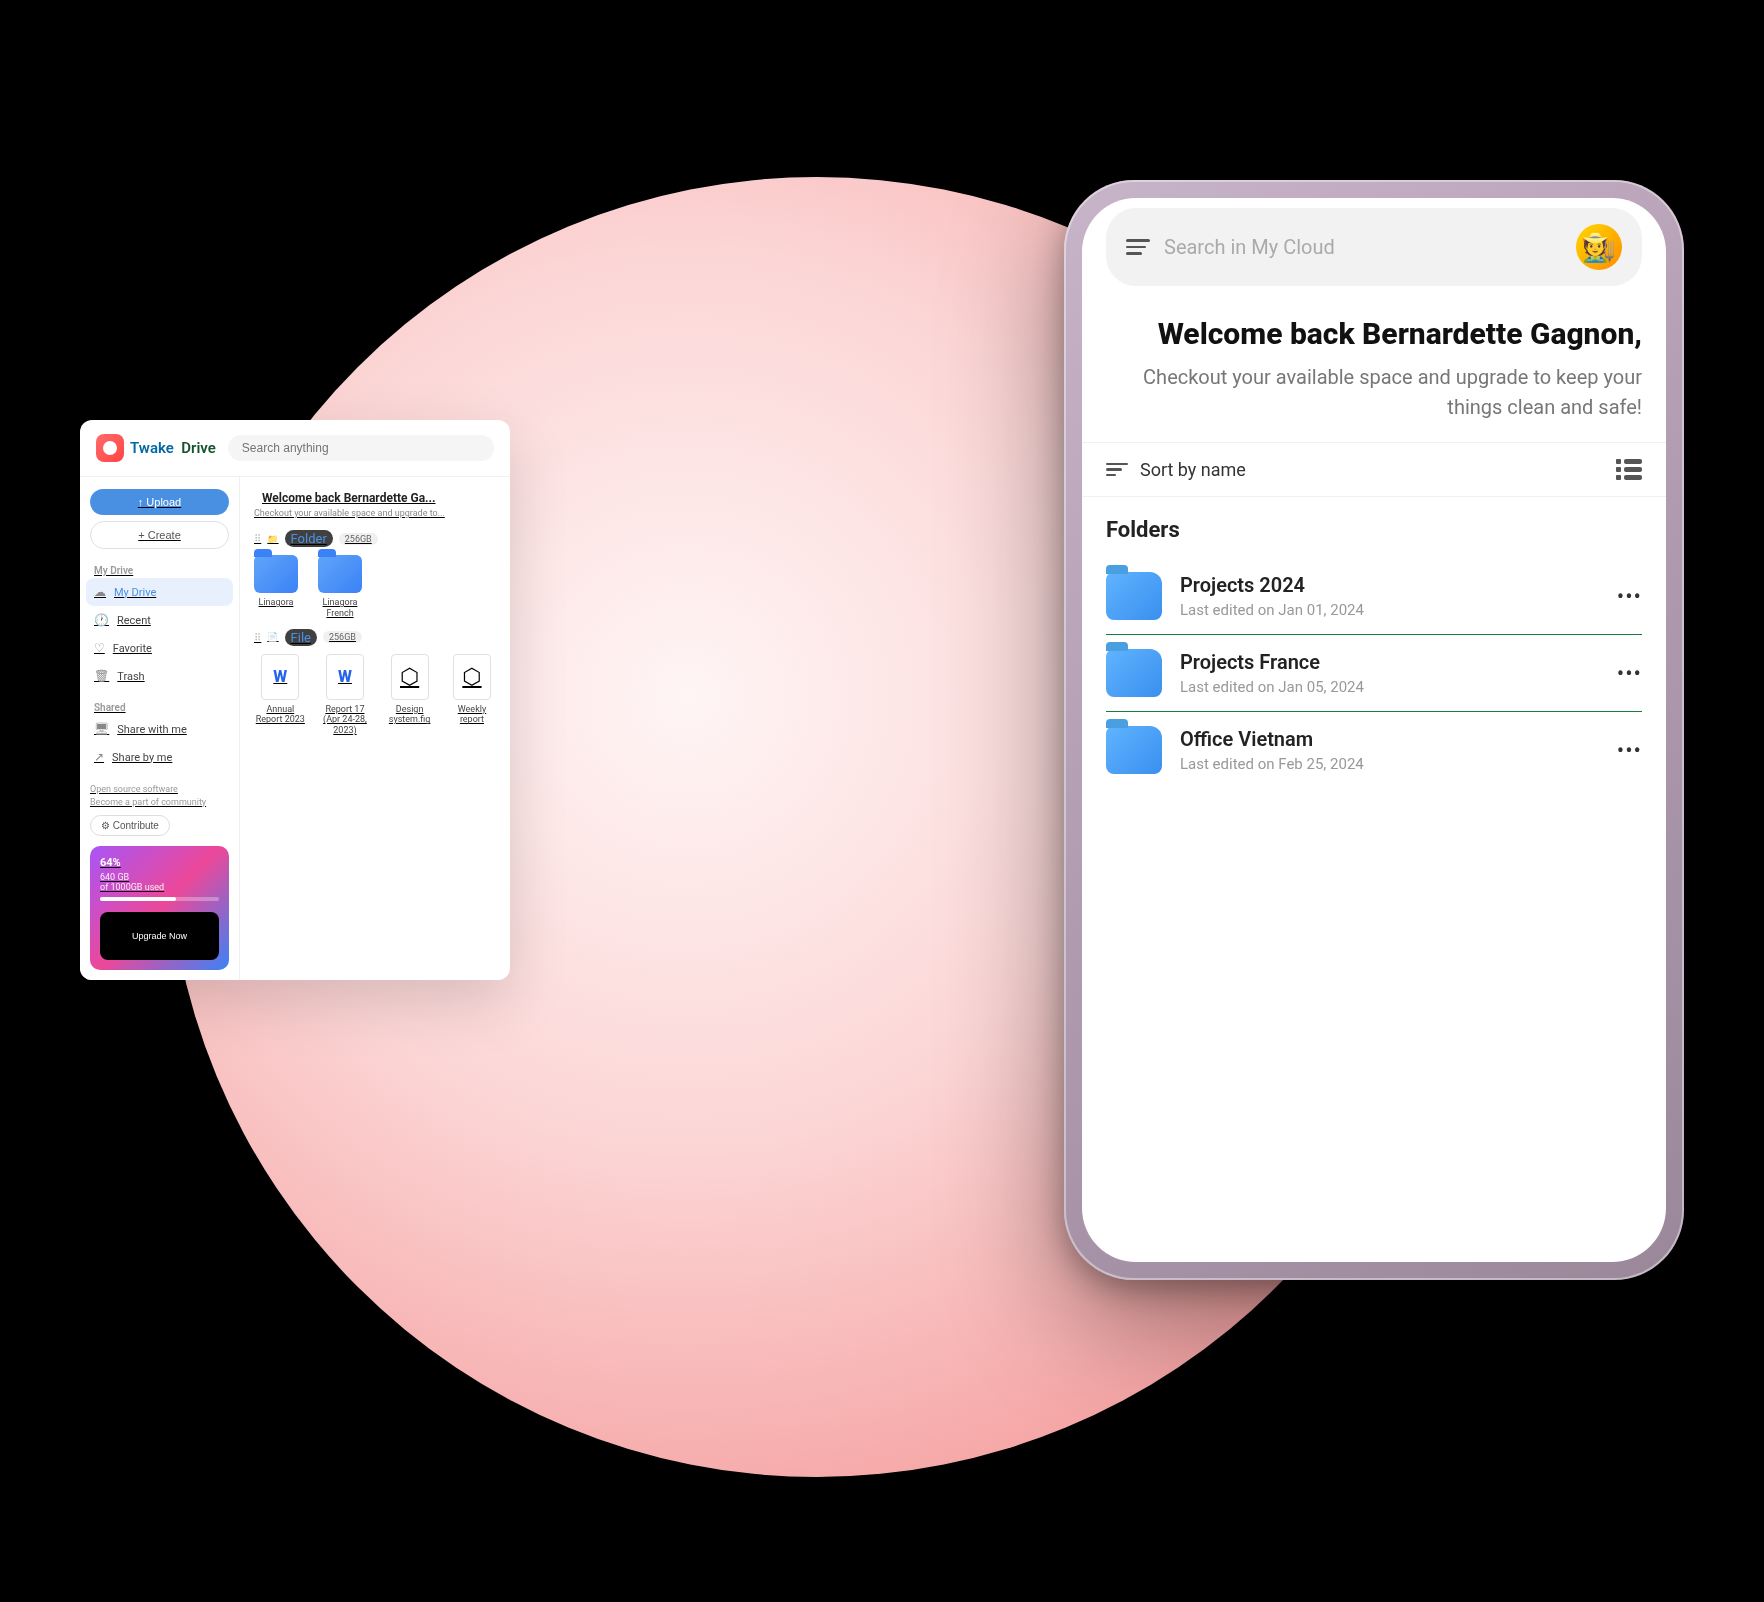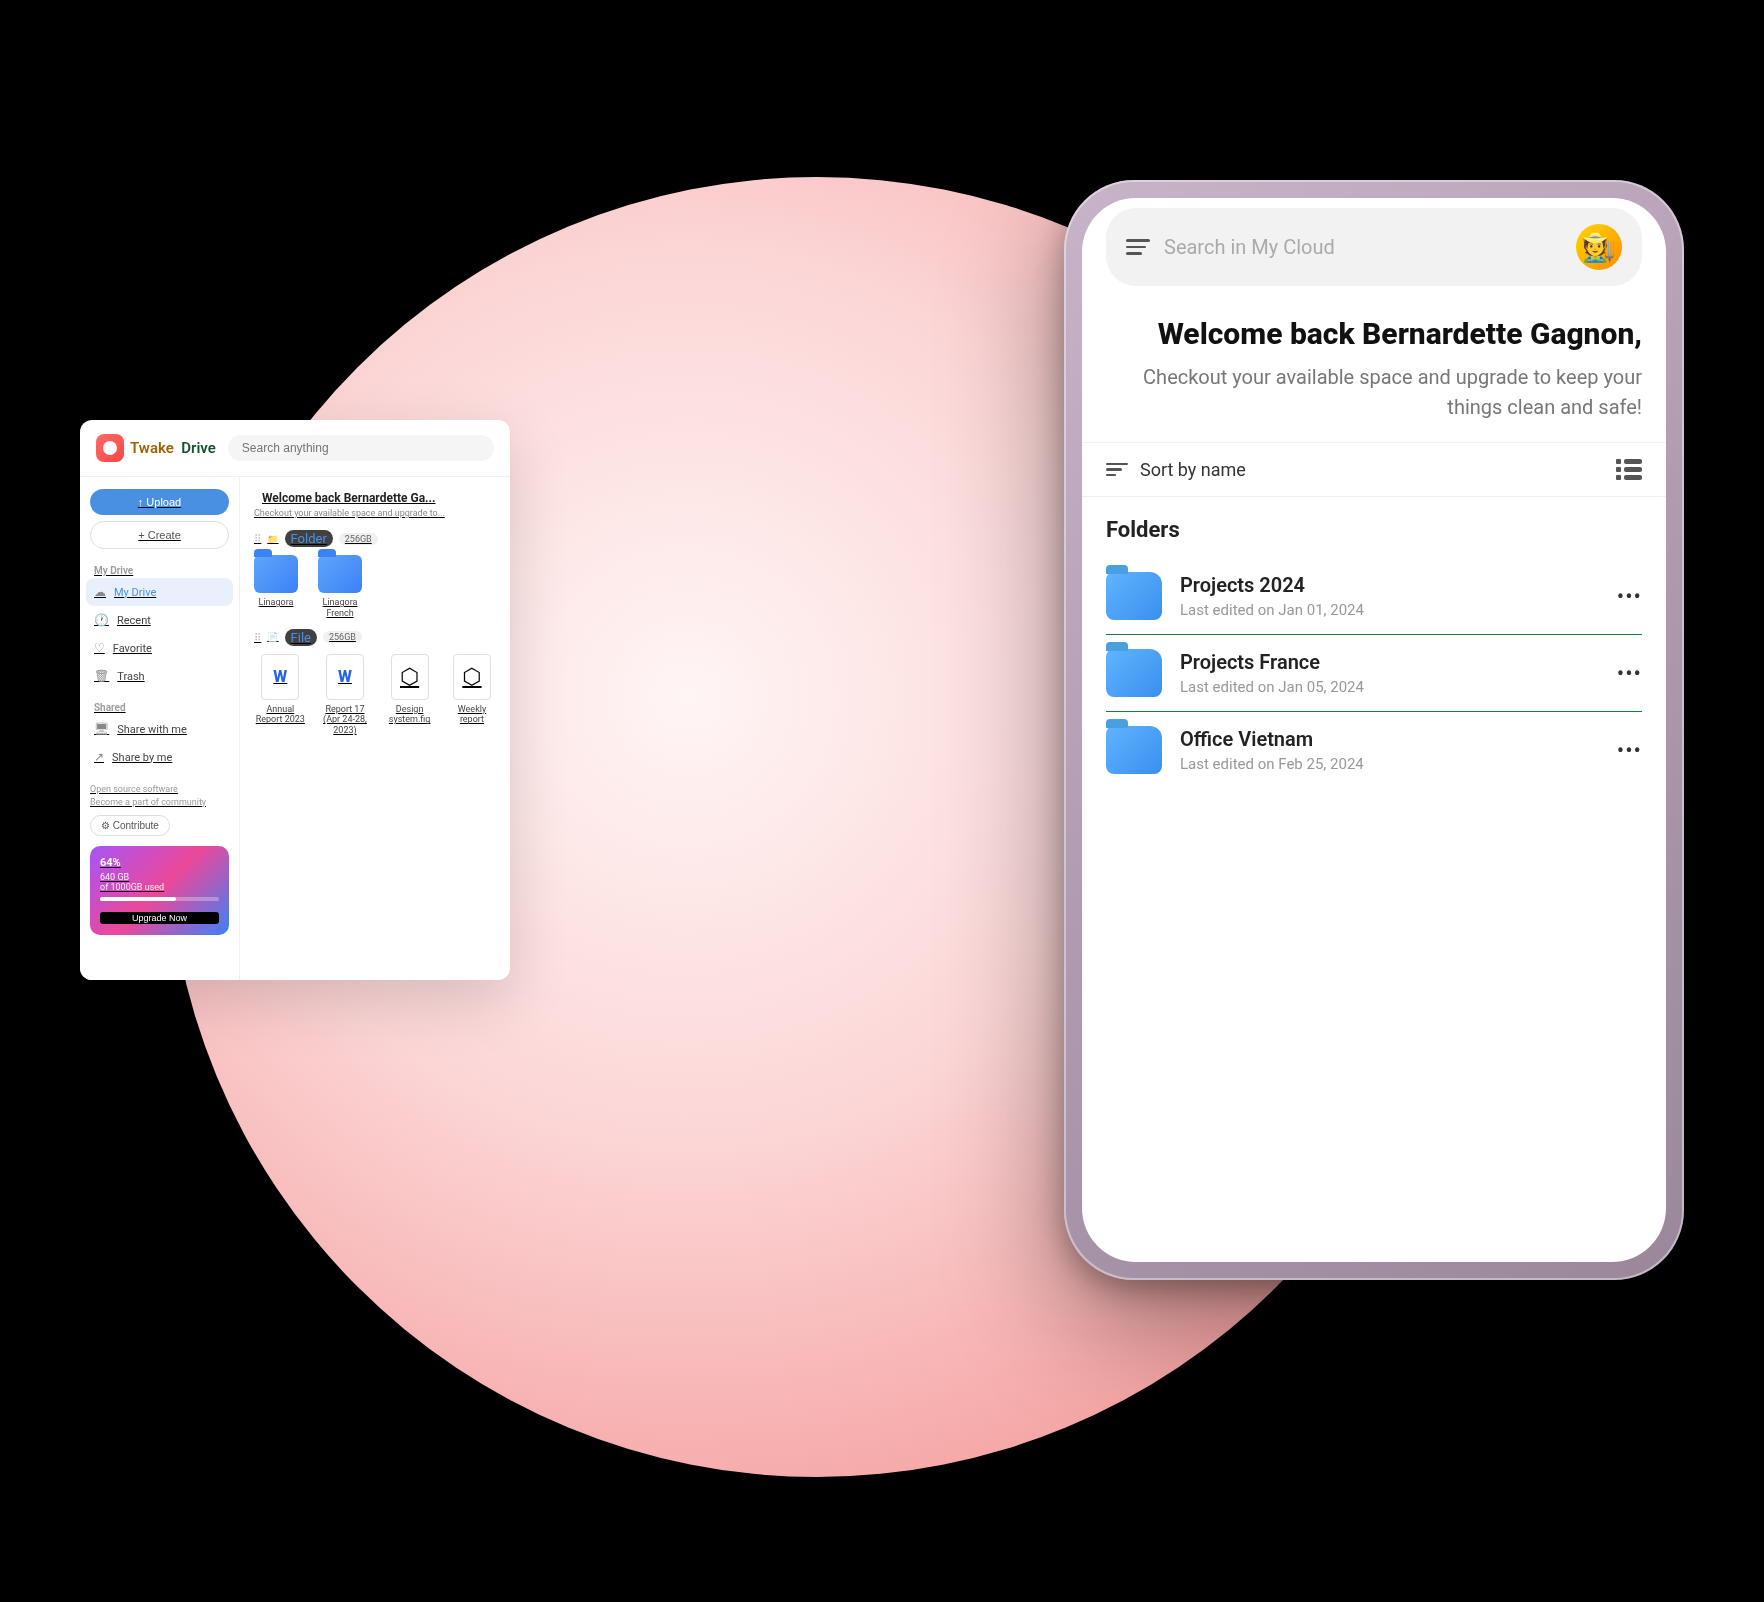--- a/index.html
+++ b/index.html
@@ -80,21 +80,21 @@
       border-radius: 50%;
     }
 
     .logo-text {
       font-size: 15px;
       font-weight: 600;
       color: #333;
     }
 
     .logo-text span {
-      color: #a16207;
+      color: #0369a1;
     }
 
     .search-bar-desktop {
       flex: 1;
       background: #f5f5f5;
       border-radius: 20px;
       padding: 6px 14px;
       font-size: 12px;
       color: #999;
       border: none;
@@ -232,22 +232,22 @@
       background: white;
       height: 4px;
       border-radius: 4px;
       width: 64%;
     }
 
     .upgrade-btn {
       background: black;
       color: white;
       border: none;
-      border-radius: 3px;
-      padding: 1px 12px;
+      border-radius: 8px;
+      padding: 19px 12px;
       font-size: 9px;
       cursor: pointer;
       width: 100%;
       margin-top: 6px;
     }
 
     .main-content-desktop {
       flex: 1;
       padding: 14px;
       overflow: hidden;

